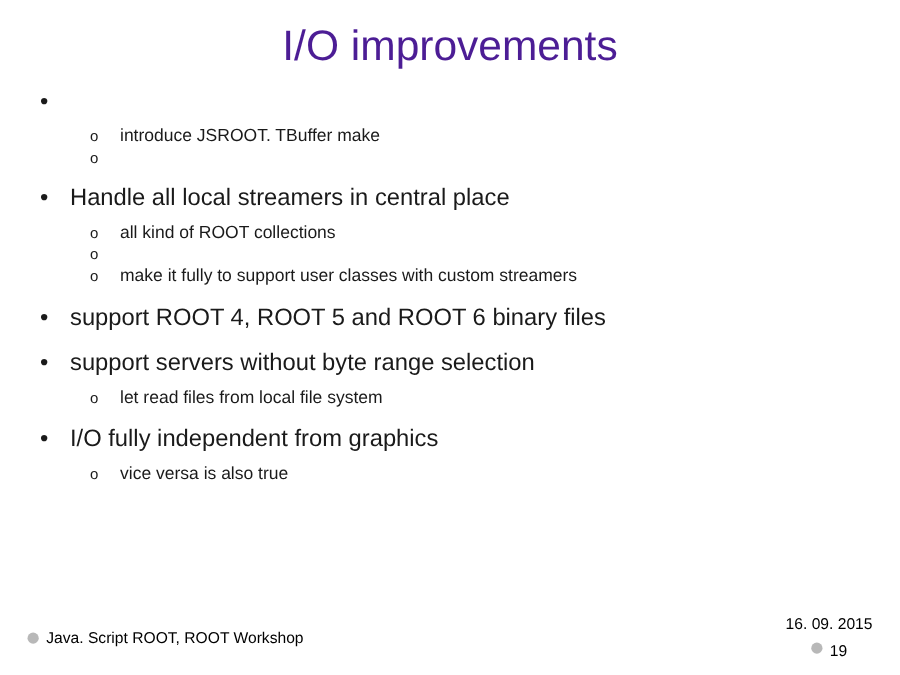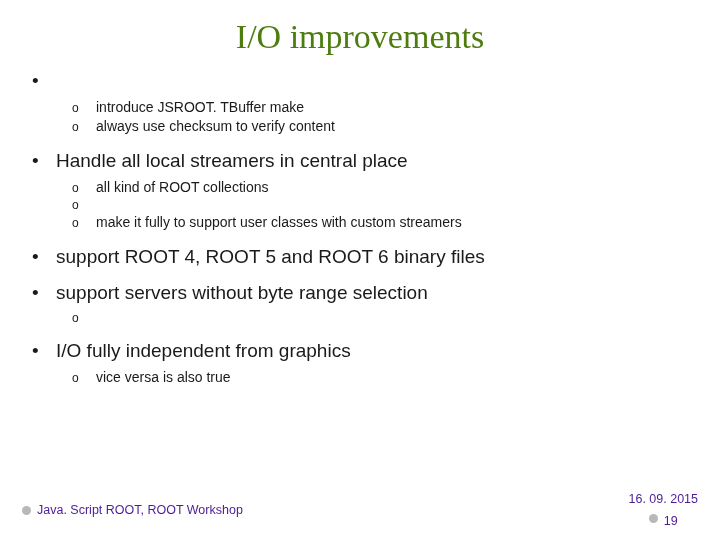--- a/index.html
+++ b/index.html
@@ -5,22 +5,22 @@
   * { margin: 0; padding: 0; box-sizing: border-box; }
   html, body { width: 720px; height: 540px; overflow: hidden; }
   body {
     background: #ffffff;
     font-family: Arial, Helvetica, sans-serif;
     color: #1a1a1a;
     position: relative;
     padding: 18px 28px 0 28px;
   }
   .title {
-    font-family: Liberation Serif, serif;
-    color: #4d7c0f;
+    font-family: Liberation Sans, sans-serif;
+    color: #4c1d95;
     font-size: 34px;
     text-align: center;
     margin-bottom: 14px;
     font-weight: 400;
   }
   ul.top { list-style: none; }
   ul.top > li {
     margin-bottom: 14px;
   }
   ul.top > li > .row {
@@ -50,21 +50,21 @@
   .footer {
     position: absolute;
     left: 0;
     right: 0;
     bottom: 12px;
     display: flex;
     justify-content: space-between;
     align-items: center;
     padding: 0 22px 0 22px;
     font-size: 12.5px;
-    color: #4c1d95;
+    color: #000000;
   }
   .footer .fbul {
     display: inline-block;
     width: 9px;
     height: 9px;
     border-radius: 50%;
     background: #b8b8b8;
     margin-right: 6px;
     vertical-align: middle;
   }
@@ -81,21 +81,20 @@
     <div class="row">
       <span class="bullet">•</span>
     </div>
     <ul class="sub">
       <li>
           <span class="obul">o</span>
           <span>introduce JSROOT. TBuffer make</span>
         </li>
       <li>
           <span class="obul">o</span>
-          <span>always use checksum to verify content</span>
         </li>
     </ul>
   </li>
 
   <li>
     <div class="row">
       <span class="bullet">•</span>
       <span>Handle all local streamers in central place</span>
     </div>
     <ul class="sub">
@@ -121,20 +120,21 @@
   </li>
 
   <li>
     <div class="row">
       <span class="bullet">•</span>
       <span>support servers without byte range selection</span>
     </div>
     <ul class="sub">
       <li>
           <span class="obul">o</span>
+          <span>let read files from local file system</span>
         </li>
     </ul>
   </li>
 
   <li>
     <div class="row">
       <span class="bullet">•</span>
       <span>I/O fully independent from graphics</span>
     </div>
     <ul class="sub">

